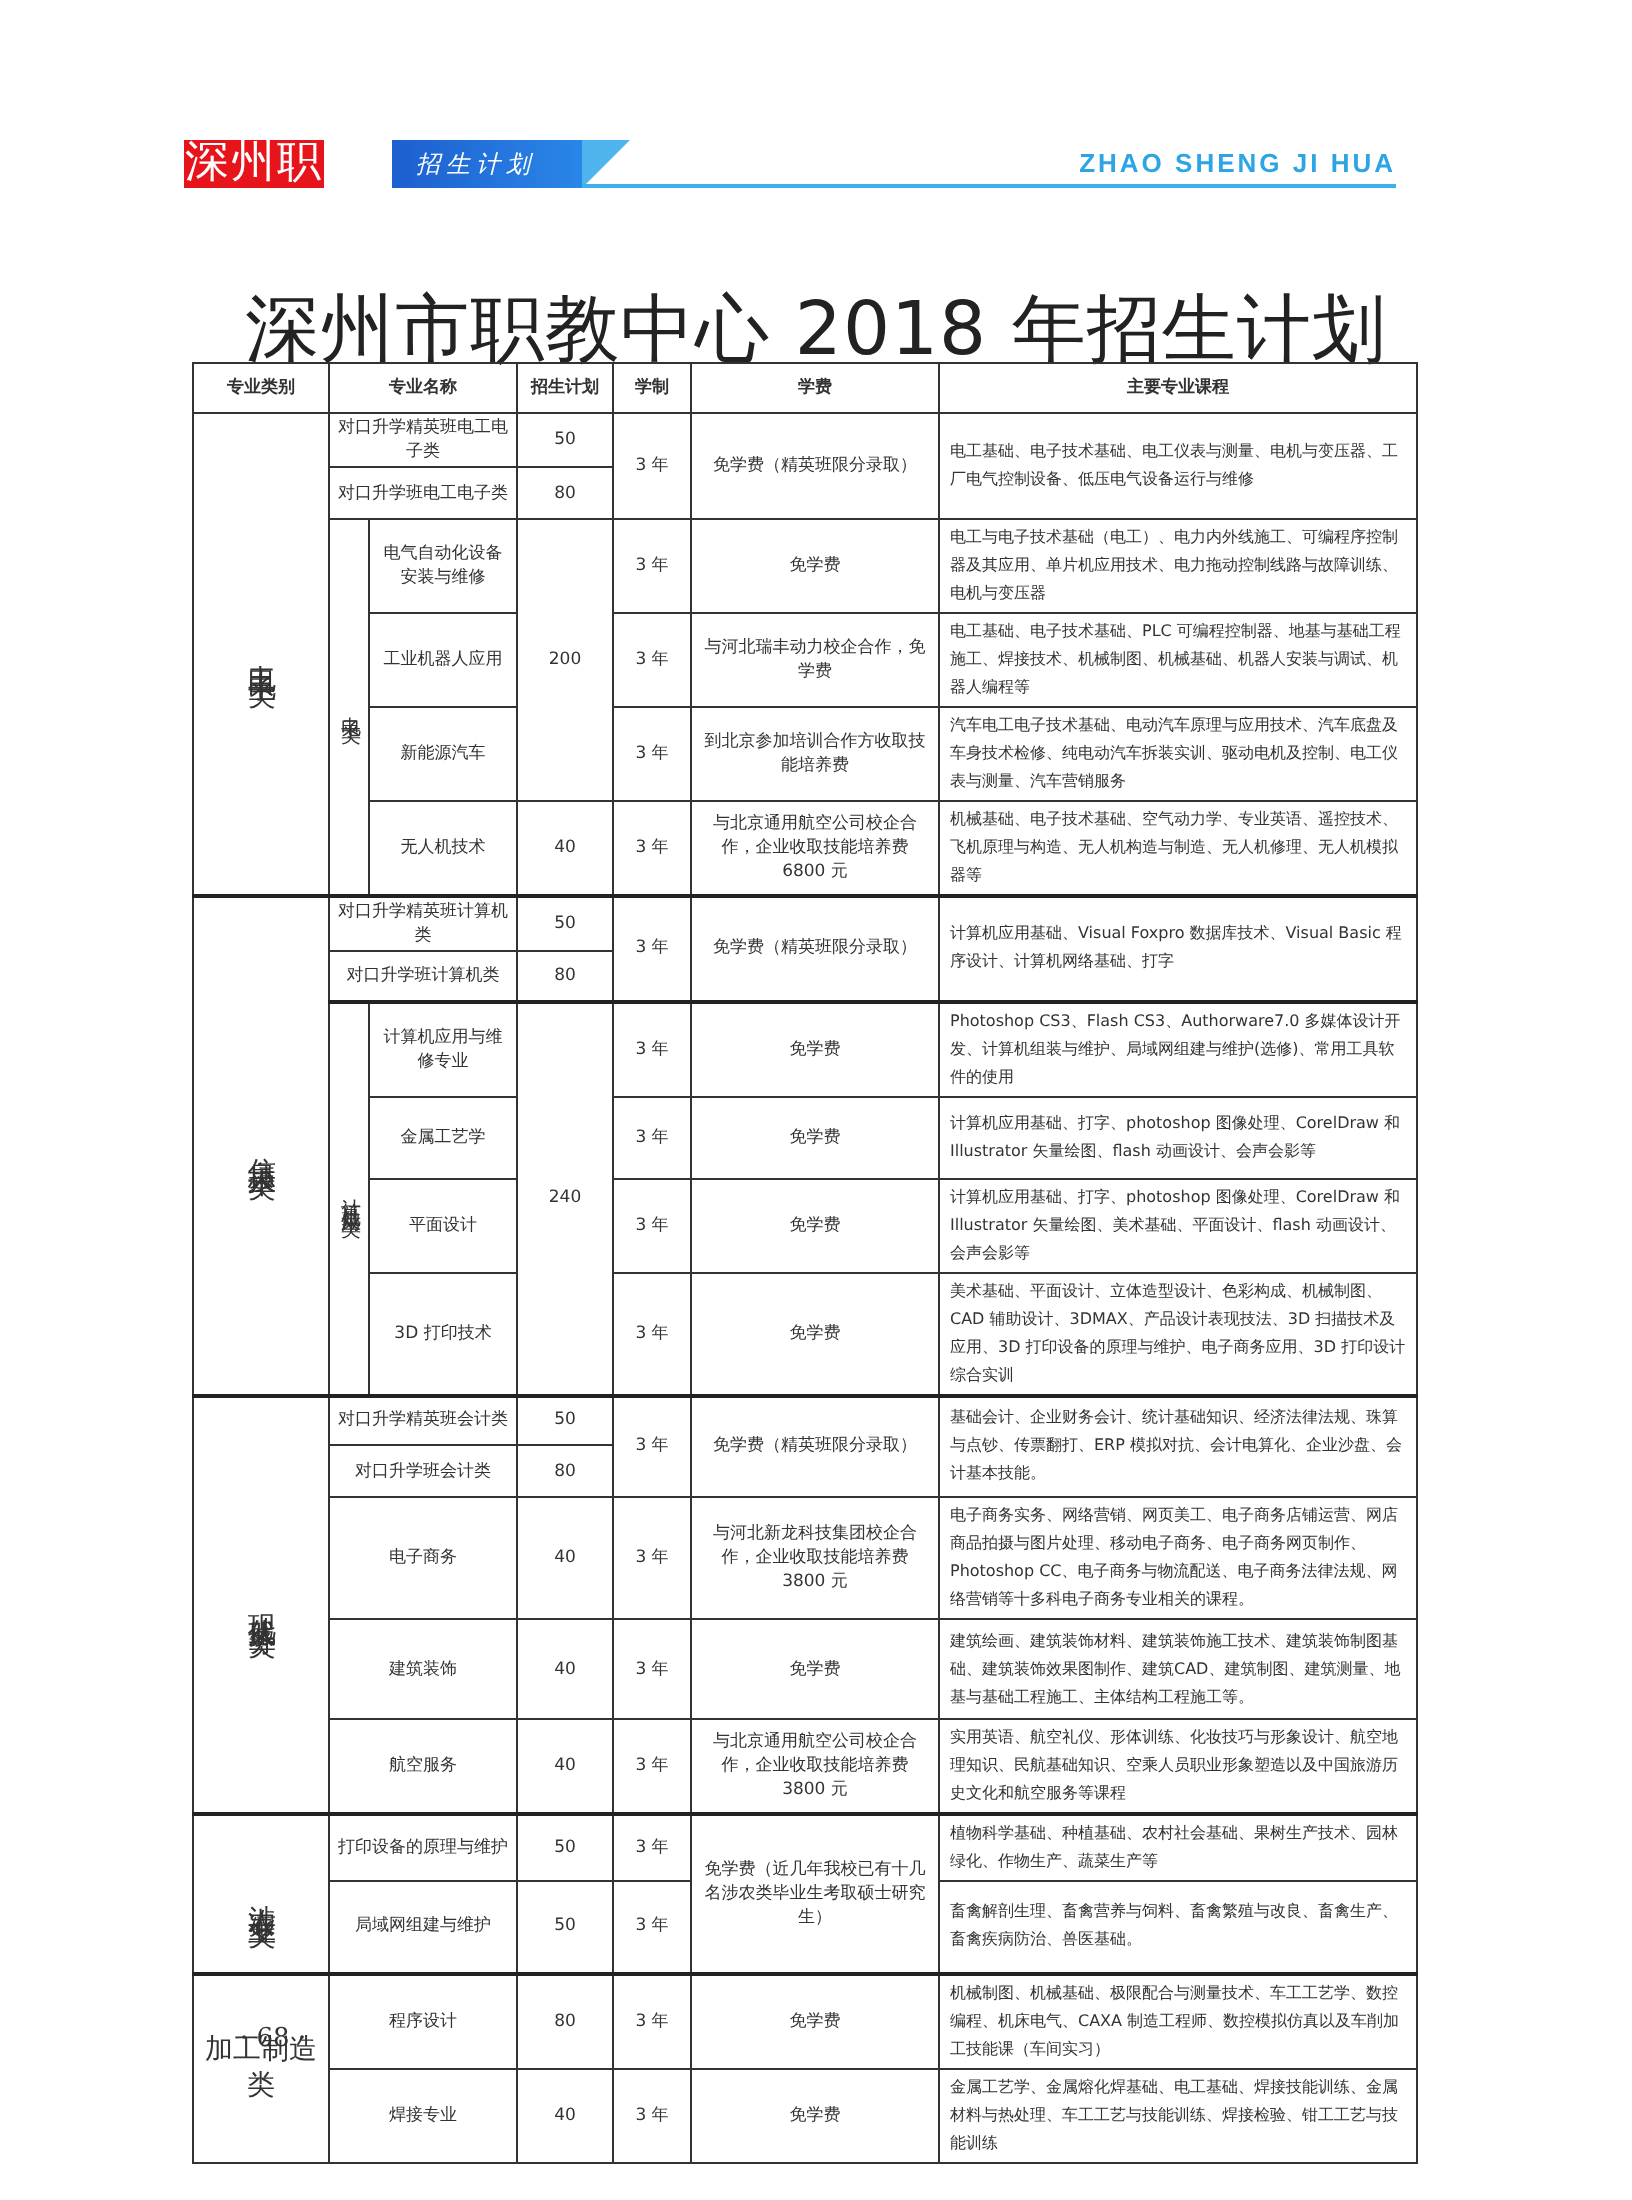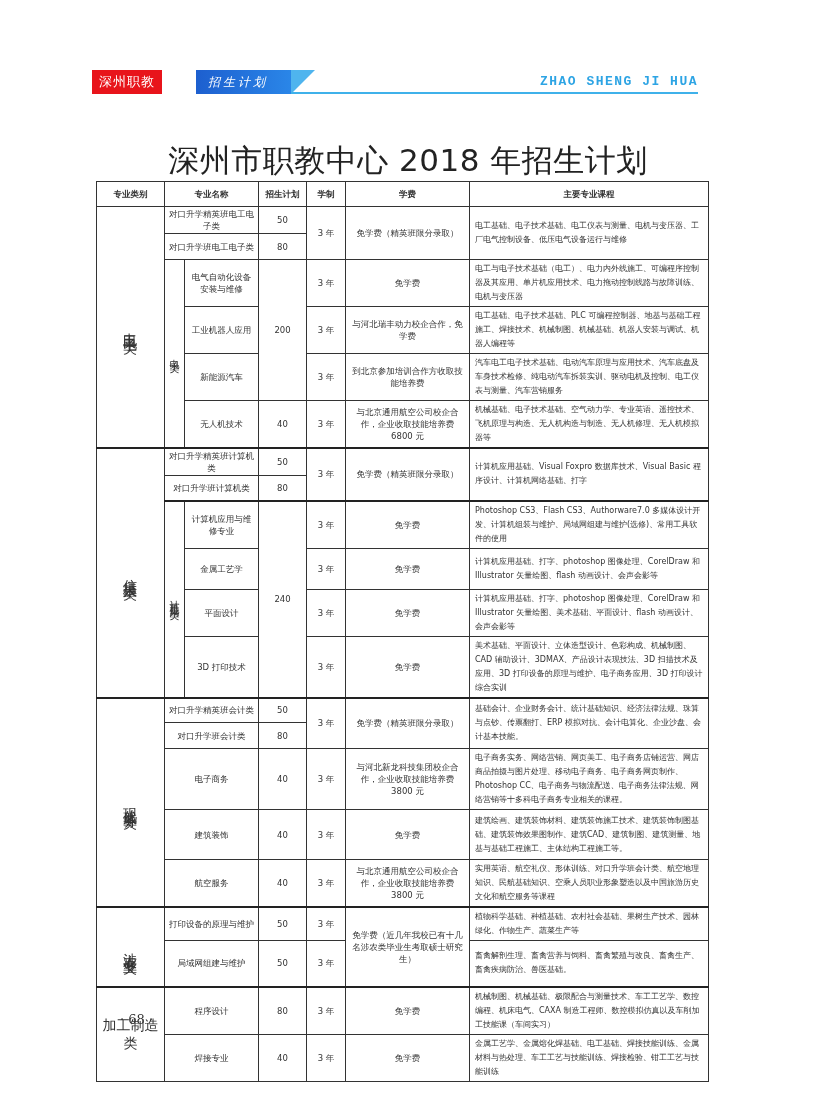--- a/index.html
+++ b/index.html
@@ -1,23 +1,23 @@
 <!DOCTYPE html>
 <html><head>
 <meta charset="utf-8">
 <style>
   html,body{margin:0;padding:0;background:#fff;}
   body{width:816px;height:1100px;position:relative;overflow:hidden;font-family:"DejaVu Sans",sans-serif;color:#222;}
   .banner{position:absolute;left:92px;top:70px;width:606px;height:26px;}
-  .brand{position:absolute;left:0;top:0;width:70px;height:24px;background:#e8141b;color:#fff;font-size:13px;line-height:24px;text-align:center;letter-spacing:1px;}
+  .brand{position:absolute;left:0;top:0;width:70px;height:24px;background:#e8141b;color:#fff;font-size:22px;line-height:24px;text-align:center;letter-spacing:1px;}
   .tagbox{position:absolute;left:104px;top:0;width:95px;height:24px;background:linear-gradient(90deg,#1d5fcf,#2a86e8);color:#fff;font-size:12px;line-height:24px;padding-left:12px;box-sizing:border-box;font-style:italic;letter-spacing:3px;}
   .tagslant{position:absolute;left:199px;top:0;width:0;height:0;border-top:24px solid #4fb4ee;border-right:24px solid transparent;}
   .rule{position:absolute;left:199px;top:22px;width:407px;height:2px;background:#3fb1ea;}
-  .pinyin{position:absolute;right:0;top:4px;color:#2da4e4;font-family:Liberation Mono, monospace;font-weight:bold;font-size:13px;letter-spacing:1.5px;}
-  .title{position:absolute;left:0;width:816px;top:140px;text-align:center;font-size:31px;color:#222;letter-spacing:0.5px;}
+  .pinyin{position:absolute;right:0;top:4px;color:#2da4e4;font-family:Liberation Sans, sans-serif;font-weight:bold;font-size:13px;letter-spacing:1.5px;}
+  .title{position:absolute;left:0;width:816px;top:140px;text-align:center;font-size:37px;color:#222;letter-spacing:0.5px;}
   table{position:absolute;left:96px;top:181px;width:612px;border-collapse:collapse;table-layout:fixed;}
   td,th{border:1px solid #333;font-size:8.5px;line-height:12px;text-align:center;vertical-align:middle;padding:1px 3px;font-weight:normal;color:#333;}
   th{height:22px;font-weight:bold;}
   td.course{text-align:left;font-size:8px;line-height:14px;padding:2px 5px;}
   td.cat{font-size:14px;line-height:18px;}
   td.sub{font-size:10px;line-height:13px;}
   .vtext{writing-mode:vertical-rl;text-orientation:upright;display:inline-block;letter-spacing:2px;}
   .thick-top td{border-top:2px solid #222;}
   .page{position:absolute;left:96px;top:1012px;font-size:13px;font-family:"DejaVu Serif",serif;color:#333;padding-left:24px;}
 </style>
@@ -157,21 +157,21 @@
     <td>40</td>
     <td>3 年</td>
     <td>免学费</td>
     <td class="course">建筑绘画、建筑装饰材料、建筑装饰施工技术、建筑装饰制图基础、建筑装饰效果图制作、建筑CAD、建筑制图、建筑测量、地基与基础工程施工、主体结构工程施工等。</td>
   </tr>
   <tr style="height:44px">
     <td colspan="2">航空服务</td>
     <td>40</td>
     <td>3 年</td>
     <td>与北京通用航空公司校企合作，企业收取技能培养费 3800 元</td>
-    <td class="course">实用英语、航空礼仪、形体训练、对口升学班会计类、航空地理知识、民航基础知识、空乘人员职业形象塑造以及中国旅游历史文化和航空服务等课程</td>
+    <td class="course">实用英语、航空礼仪、形体训练、化妆技巧与形象设计、航空地理知识、民航基础知识、空乘人员职业形象塑造以及中国旅游历史文化和航空服务等课程</td>
   </tr>
 
   <tr style="height:28px" class="thick-top">
     <td rowspan="2" class="cat"><span class="vtext">涉农专业类</span></td>
     <td colspan="2">打印设备的原理与维护</td>
     <td>50</td>
     <td>3 年</td>
     <td rowspan="2">免学费（近几年我校已有十几名涉农类毕业生考取硕士研究生）</td>
     <td class="course">植物科学基础、种植基础、农村社会基础、果树生产技术、园林绿化、作物生产、蔬菜生产等</td>
   </tr>

